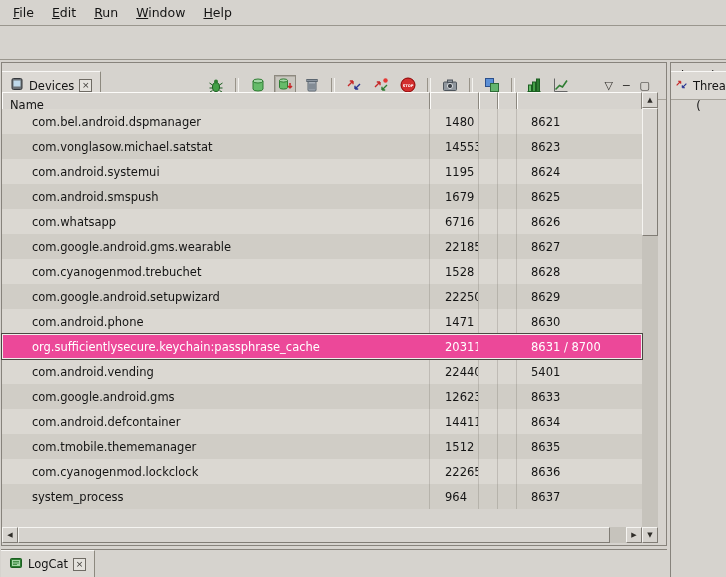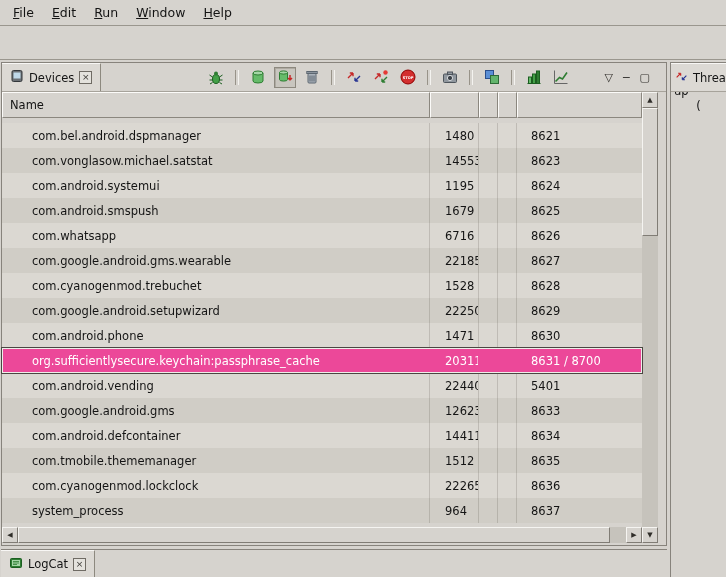--- a/index.html
+++ b/index.html
@@ -11,40 +11,40 @@
            display:flex;align-items:center;padding-left:4px;border-bottom:1px solid #9a968e;background:#d6d3ce;}
   .menu-item{display:inline-block;padding:3px 9px;font-size:12.5px;}
   .menu-item::first-letter{text-decoration:underline;}
 
   .top-toolbar{position:absolute;left:0;top:27px;width:100%;height:33px;box-sizing:border-box;
                border-bottom:1px solid #9a968e;background:#d6d3ce;}
 
   
   .devices-panel{position:absolute;left:1px;top:62px;width:666px;height:484px;box-sizing:border-box;
                  border:1px solid #87837c;background:#d6d3ce;}
-  .panel-header{position:absolute;left:0;top:0;width:100%;height:29px;box-sizing:border-box;
+  .panel-header{position:absolute;left:0;top:8px;width:100%;height:29px;box-sizing:border-box;
                 display:flex;border-bottom:1px solid #a7a39b;}
   .tab{display:inline-flex;align-items:center;gap:5px;height:28px;padding:0 8px;box-sizing:border-box;
        background:#dcd9d4;border-right:1px solid #8d897f;border-top:1px solid #f8f7f5;white-space:nowrap;}
   .tab-label{font-size:11.5px;}
   .closebox{display:inline-flex;align-items:center;justify-content:center;width:11px;height:11px;
             border:1px solid #6f6b64;font-size:9px;line-height:1;color:#3c3a36;background:#e4e2dd;}
   .icon-toolbar{display:flex;align-items:center;gap:5px;margin-left:104px;}
   .tbtn{width:20px;height:19px;display:inline-flex;align-items:center;justify-content:center;border:1px solid transparent;}
   .tbtn.pressed{border:1px solid #8d897f;background:#c9c6bf;box-shadow:inset 1px 1px 0 #aeaaa2;}
   .tsep{width:2px;height:15px;border-left:1px solid #989389;border-right:1px solid #f4f3f0;margin:0 3px;}
   .panel-controls{margin-left:auto;display:flex;align-items:center;gap:10px;margin-right:16px;}
   .pctl{font-size:11px;line-height:1;color:#2f2d29;cursor:default;}
 
   
   .theader{position:absolute;left:0;top:29px;height:26px;display:flex;}
   .hcell{box-sizing:border-box;height:26px;background:#d6d3ce;display:flex;align-items:center;padding-left:7px;
          border-top:1px solid #fcfbf9;border-left:1px solid #fcfbf9;border-right:1px solid #8b877f;border-bottom:1px solid #8b877f;}
   .h0{width:428px}.h1{width:49px}.h2{width:19px}.h3{width:19px}.h4{width:125px}
-  .rows{position:absolute;left:0;top:60px;width:640px;height:400px;}
+  .rows{position:absolute;left:0;top:46px;width:640px;height:400px;}
   .trow{display:flex;height:25px;align-items:stretch;}
   .trow.even{background:#dbd8d2;}
   .trow.odd{background:#d0cdc6;}
   .tcell{box-sizing:border-box;display:flex;align-items:center;border-right:1px solid rgba(90,86,78,.22);overflow:hidden;white-space:nowrap;}
   .c0{width:428px;padding-left:30px;}
   .c1{width:49px;padding-left:15px;}
   .c2{width:19px;}
   .c3{width:19px;}
   .c4{width:125px;padding-left:14px;border-right:none;text-align:right;}
   .trow.selected{background:#ec4899;color:#fff;position:relative;z-index:2;

